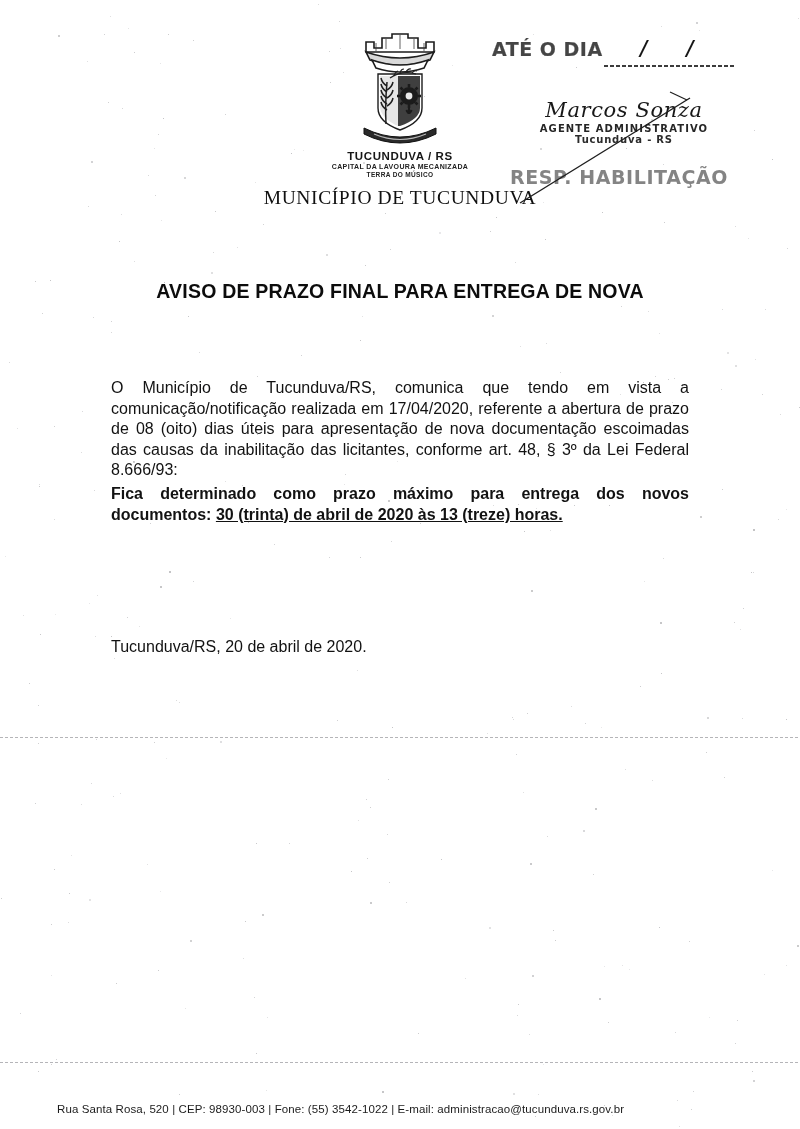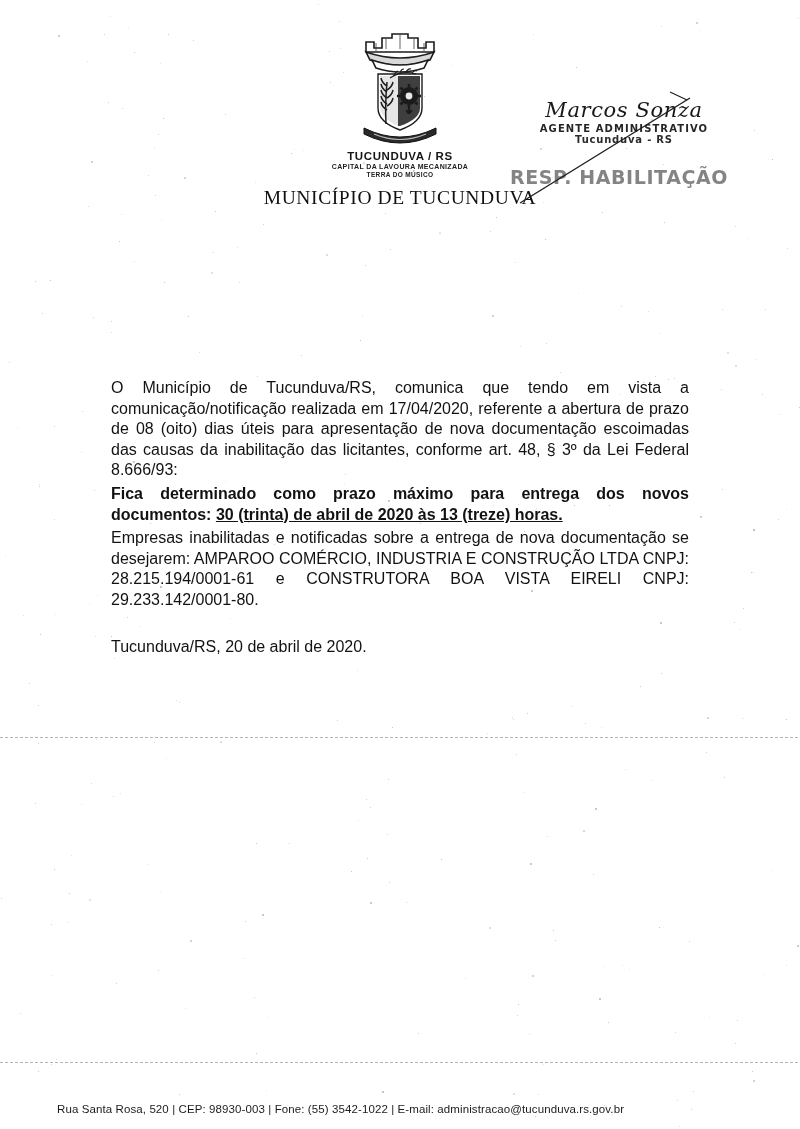--- a/index.html
+++ b/index.html
@@ -643,46 +643,50 @@
     <div class="crest-line1">TUCUNDUVA / RS</div>
     <div class="crest-line2">CAPITAL DA LAVOURA MECANIZADA</div>
     <div class="crest-line3">TERRA DO MÚSICO</div>
 
     <div id="muni-name">MUNICÍPIO DE TUCUNDUVA</div>
   </div>
 
   <div id="stamp">
 
 
+    <div class="stamp-row">
+      <span class="stamp-label" style="top:10px;">ATÉ O DIA</span>
+      <span class="stamp-blank" style="left:148px; top:8px;">/   /</span>
+      <span class="stamp-ul" style="left:112px; top:37px; width:130px;"></span>
+    </div>
 
     <div id="stamp-sign">
       <div id="stamp-sign-name">Marcos Sonza</div>
       <div id="stamp-sign-role">AGENTE ADMINISTRATIVO</div>
       <div id="stamp-sign-city">Tucunduva - RS</div>
     </div>
 
     <div id="stamp-resp">RESP. HABILITAÇÃO</div>
 
     <svg id="stamp-slash" viewBox="0 0 248 180">
       <line x1="28" y1="175" x2="198" y2="70" stroke="#1f1f1f" stroke-width="1.4"></line>
       <line x1="195" y1="72" x2="178" y2="64" stroke="#1f1f1f" stroke-width="1.2"></line>
     </svg>
   </div>
 
   <div id="doc-title">
-    <br>
+    <span>AVISO DE PRAZO FINAL PARA ENTREGA DE NOVA</span><br>
   </div>
 
 
   <div class="para" id="para-1">O Município de Tucunduva/RS, comunica que tendo em vista a comunicação/notificação realizada em 17/04/2020, referente a abertura de prazo de 08 (oito) dias úteis para apresentação de nova documentação escoimadas das causas da inabilitação das licitantes, conforme art. 48, § 3º da Lei Federal 8.666/93:</div>
 
   <div class="para bold" id="para-2">
     <span>Fica determinado como prazo máximo para entrega dos novos documentos: </span><span class="u">30 (trinta) de abril de 2020 às 13 (treze) horas.</span>
   </div>
 
-  <div class="para" id="para-3">Empresas inabilitadas e notificadas sobre a entrega de nova documentação se desejarem: AMPAROO COMÉRCIO, INDUSTRIA E CONSTRUÇÃO LTDA CNPJ: 28.215.194/0001-61 e CONSTRUTORA BOA VISTA EIRELI  CNPJ: 29.233.142/0001-80.</div>
 
   <div id="date-line">Tucunduva/RS, 20 de abril de 2020.</div>
 
 
   <div id="footer">Rua Santa Rosa, 520 | CEP: 98930-003 | Fone: (55) 3542-1022  | E-mail: administracao@tucunduva.rs.gov.br</div>
 
 </div>
 
 </body></html>

